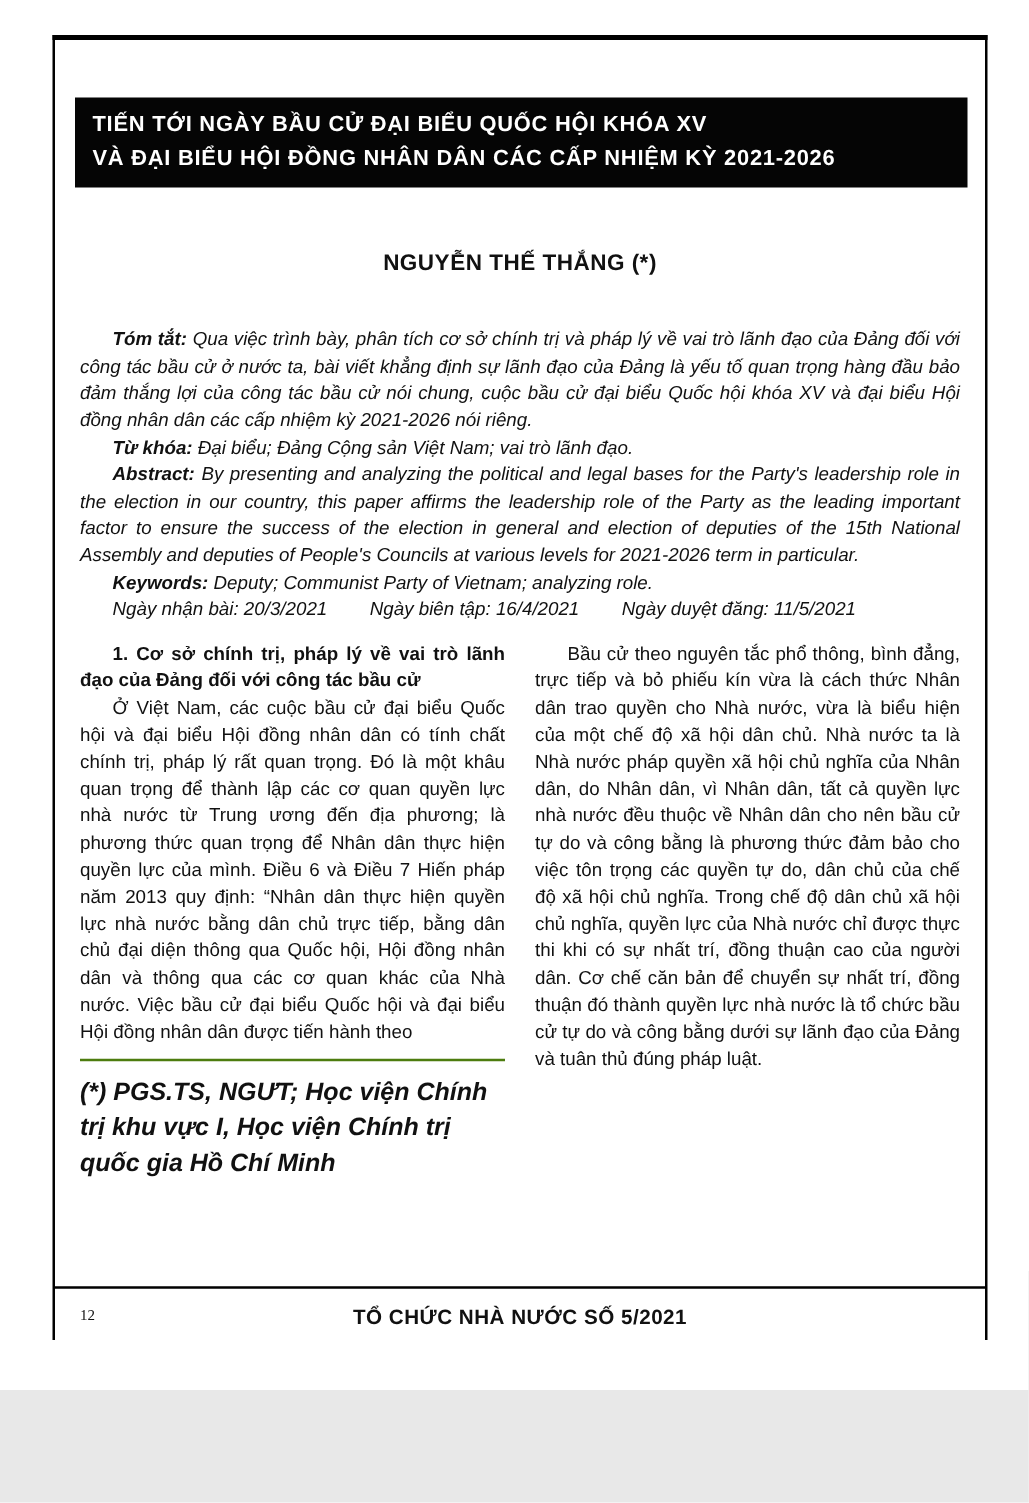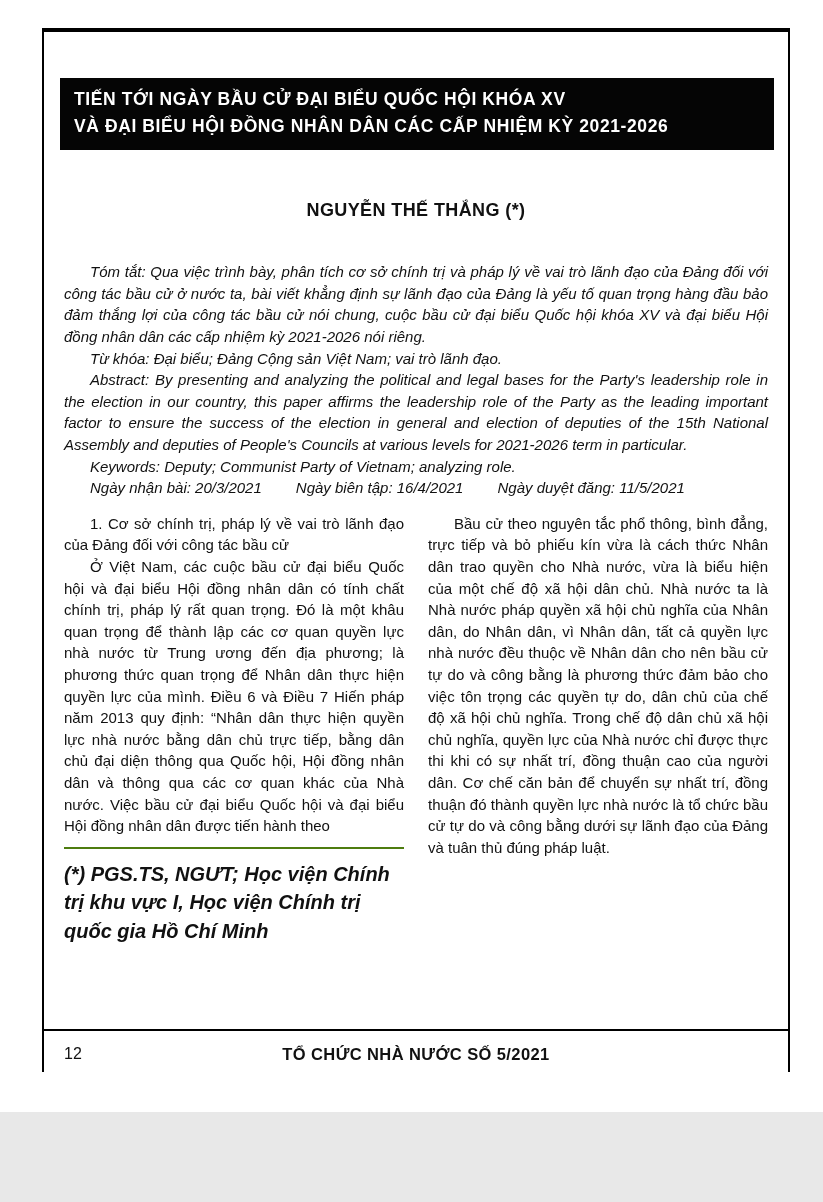--- a/index.html
+++ b/index.html
@@ -52,38 +52,38 @@
     letter-spacing: 0.4px;
   }
   .abstract {
     margin: 40px 20px 0 20px;
     font-style: italic;
     font-size: 15px;
     line-height: 1.44;
     text-align: justify;
   }
   .abstract p { margin: 0; text-indent: 26px; }
-  .lead { font-weight: normal; }
+  .lead { font-weight: bold; }
   .dates { text-indent: 26px; }
   .date-item { margin-right: 34px; }
   .date-item:last-child { margin-right: 0; }
   .columns {
     display: flex;
     gap: 24px;
     margin: 14px 20px 0 20px;
   }
   .col {
     flex: 1;
     font-size: 15px;
     line-height: 1.44;
     text-align: justify;
   }
   .col p { margin: 0; text-indent: 26px; }
   .col p.noindent { text-indent: 0; }
-  .col-heading { font-weight: normal; margin: 0; text-indent: 26px; }
+  .col-heading { font-weight: bold; margin: 0; text-indent: 26px; }
   sup { font-size: 10px; }
   .footnote {
     margin-top: 10px;
     border-top: 2px solid #4d7c0f;
     padding-top: 11px;
     font-weight: bold;
     font-style: italic;
     font-size: 20px;
     text-indent: 0;
     text-align: left;
@@ -94,22 +94,23 @@
     right: 0;
     bottom: 8px;
     border-top: 2px solid #000;
     padding: 14px 2px 0 2px;
   }
   .footer-inner { position: relative; }
   .page-number {
     position: absolute;
     left: 18px;
     top: 0;
-    font-size: 16px;
+    font-size: 12px;
     font-weight: normal;
+    font-family: Liberation Serif, serif;
   }
   .journal-name {
     text-align: center;
     font-weight: bold;
     font-size: 16.5px;
     letter-spacing: 0.4px;
   }
 </style>
 </head>
 <body>

